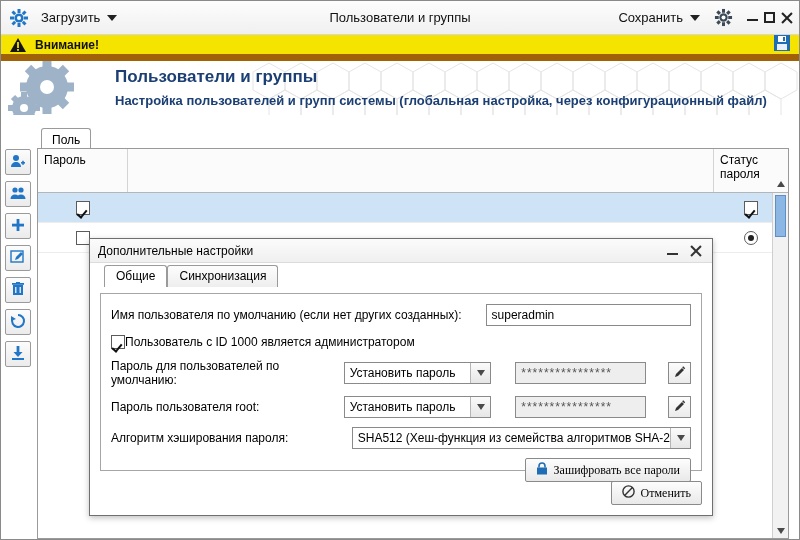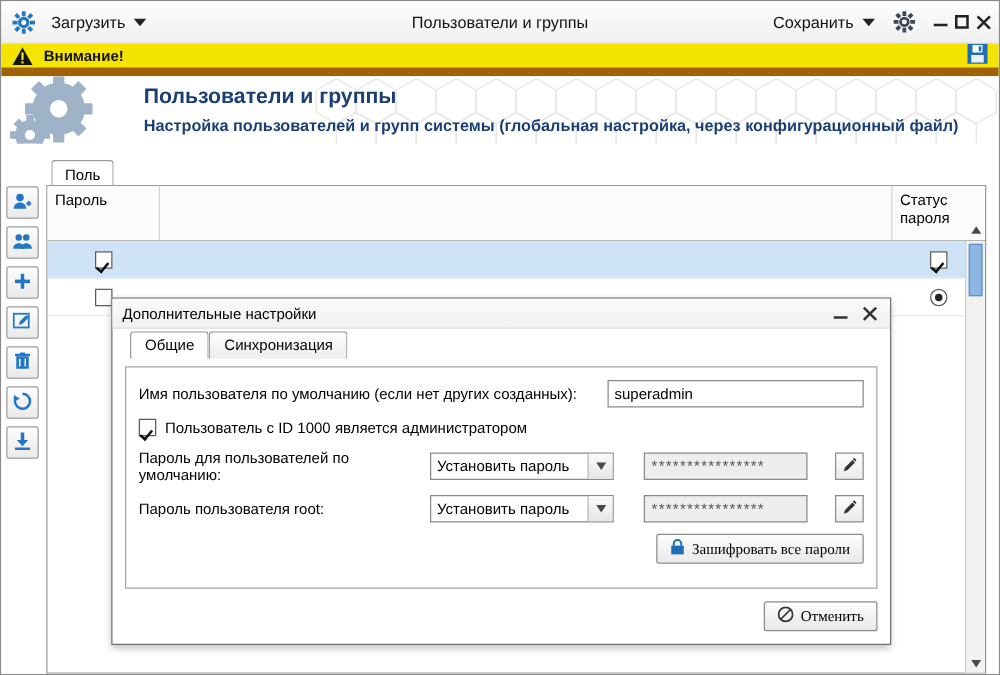--- a/index.html
+++ b/index.html
@@ -306,21 +306,21 @@
     display: flex; align-items: center;
     overflow: hidden;
     white-space: nowrap;
   }
   .iconbtn {
     width: 26px; height: 22px;
     border: 1px solid #8a8a8a;
     background: linear-gradient(#fcfcfc, #ebebeb);
     display: flex; align-items: center; justify-content: center;
   }
-  .cbrow { display: flex; align-items: flex-start; gap: 7px; margin: 2px 0 10px 0; }
+  .cbrow { display: flex; align-items: flex-start; margin: 2px 0 10px 0; }
   .btn {
     height: 24px;
     border: 1px solid #8a8a8a;
     background: linear-gradient(#fdfdfd, #e9e9e9);
     border-radius: 2px;
     display: inline-flex; align-items: center; gap: 6px;
     padding: 0 10px;
     font-size: 12px;
     cursor: default;
     font-family: Liberation Serif, serif;
@@ -671,20 +671,29 @@
           <span class="iconbtn" style="margin-left:6px">
             <span>
               <svg width="14" height="14" viewBox="0 0 14 14">
                 <path d="M2 12l1-3 6-6 2 2-6 6z" fill="#333"></path>
                 <path d="M9.2 2.2l1-1 2 2-1 1z" fill="#333"></path>
               </svg>
             </span>
           </span>
         </div>
 
+        <div class="frow">
+          <span class="flabel" style="width:240px">Алгоритм хэширования пароля:</span>
+          <span class="combo" style="flex:1">
+            <span style="overflow:hidden;white-space:nowrap">SHA512 (Хеш-функция из семейства алгоритмов SHA-2</span>
+            <span class="cb-arrow">
+                <span class="tri-dn"></span>
+              </span>
+          </span>
+        </div>
 
         <div class="encrypt-row">
           <span class="btn">
             <span>
               <svg width="12" height="13" viewBox="0 0 12 13">
                 <rect x="1" y="5.5" width="10" height="7" fill="#1f6db5"></rect>
                 <path d="M3 5.5V4a3 3 0 0 1 6 0v1.5" fill="none" stroke="#1f6db5" stroke-width="1.6"></path>
               </svg>
             </span>
             <span>Зашифровать все пароли</span>

